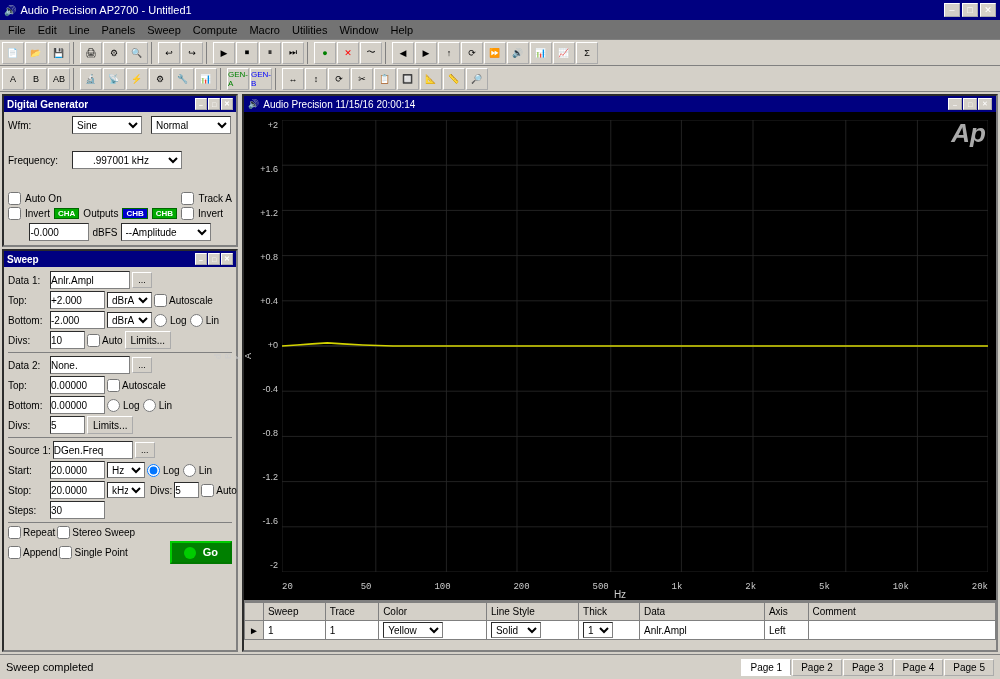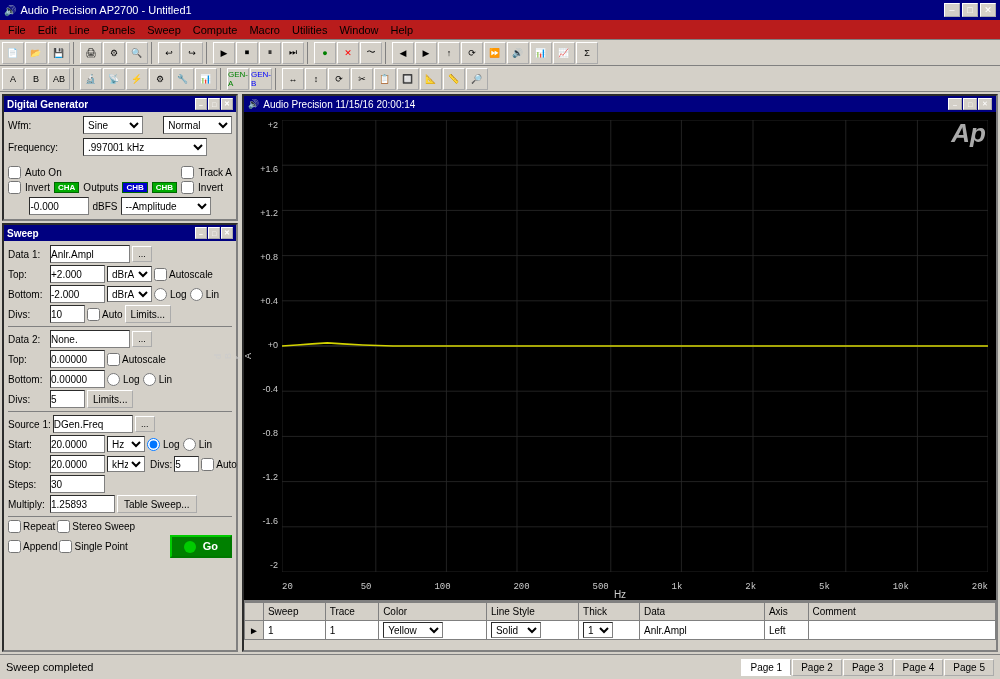--- a/index.html
+++ b/index.html
@@ -18,21 +18,21 @@
     }
     .title-bar-left { display: flex; align-items: center; gap: 4px; }
     .title-bar-controls { display: flex; gap: 2px; }
     .title-btn {
       width: 16px; height: 14px; background: #d4d0c8; border: 1px outset #fff;
       font-size: 9px; display: flex; align-items: center; justify-content: center; cursor: pointer;
     }
 
     
     .menu-bar {
-      background: #b91c1c;
+      background: #737373;
       height: 20px;
       display: flex;
       align-items: center;
       border-bottom: 1px solid #808080;
       padding: 0 2px;
     }
     .menu-item {
       padding: 2px 6px;
       cursor: pointer;
       font-size: 11px;
@@ -103,28 +103,28 @@
     }
     .panel-title-controls { display: flex; gap: 1px; }
     .panel-title-btn {
       width: 12px; height: 12px; background: #d4d0c8;
       border: 1px outset #fff; font-size: 7px;
       display: flex; align-items: center; justify-content: center; cursor: pointer;
     }
     .panel-content { padding: 4px; }
 
     
-    .gen-row { display: flex; align-items: center; margin-bottom: 4px; gap: 20px; }
+    .gen-row { display: flex; align-items: center; margin-bottom: 17px; gap: 9px; }
     .gen-label { font-size: 10px; min-width: 55px; }
     select, input[type="text"] {
       background: white; border: 1px inset #808080; font-size: 10px; height: 18px;
     }
     .small-select { width: 70px; }
     .normal-select { width: 80px; }
-    .freq-select { width: 124px; }
+    .freq-select { width: 110px; text-align: center; }
 
     .checkbox-row { display: flex; align-items: center; gap: 4px; margin-bottom: 2px; font-size: 10px; }
     .ch-badge {
       background: #00aa00; color: white; font-size: 8px; padding: 0 3px;
       border: 1px solid #006600; font-weight: bold;
     }
     .ch-badge-b { background: #0000cc; }
 
     .amplitude-row { display: flex; align-items: center; gap: 3px; margin-top: 3px; justify-content: center; }
     .amp-input { width: 60px; }
@@ -492,25 +492,20 @@
             <option>kHz</option>
           </select>
           <span style="margin-left:3px;">Divs:</span>
           <input type="text" value="5" style="width: 25px; height: 16px; font-size: 10px; border: 1px inset rgb(128, 128, 128); background: white;">
           <input type="checkbox" style="">
           <span>Auto</span>
         </div>
         <div class="sweep-row">
           <span class="sweep-label">Steps:</span>
           <input type="text" class="sweep-input-sm" value="30" style="width: 55px;">
-        </div>
-        <div class="sweep-row">
-          <span class="sweep-label">Multiply:</span>
-          <input type="text" class="sweep-input-sm" value="1.25893" style="width: 65px;">
-          <button class="sweep-btn">Table Sweep...</button>
         </div>
 
         <div class="divider"></div>
 
         <div class="sweep-row">
           <input type="checkbox" style="">
           <span>Repeat</span>
           <input type="checkbox" style="">
           <span>Stereo Sweep</span>
         </div>

